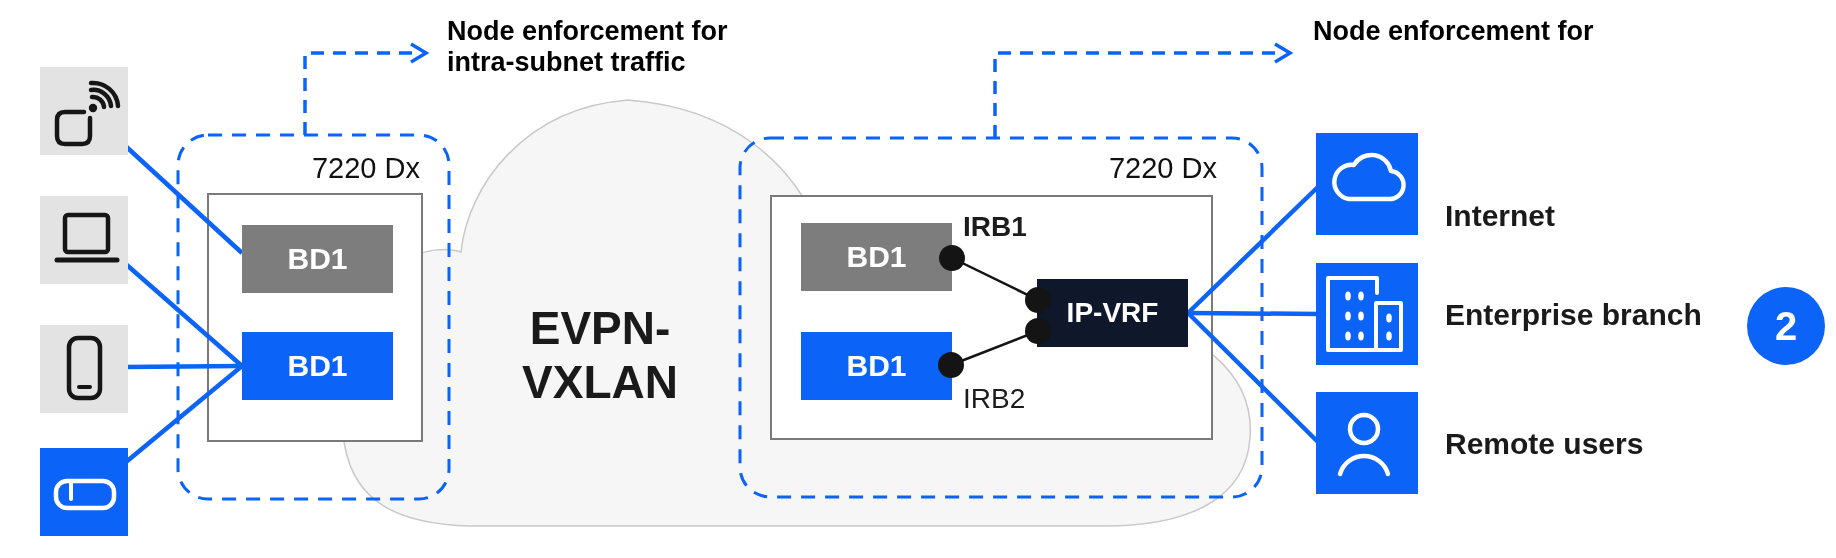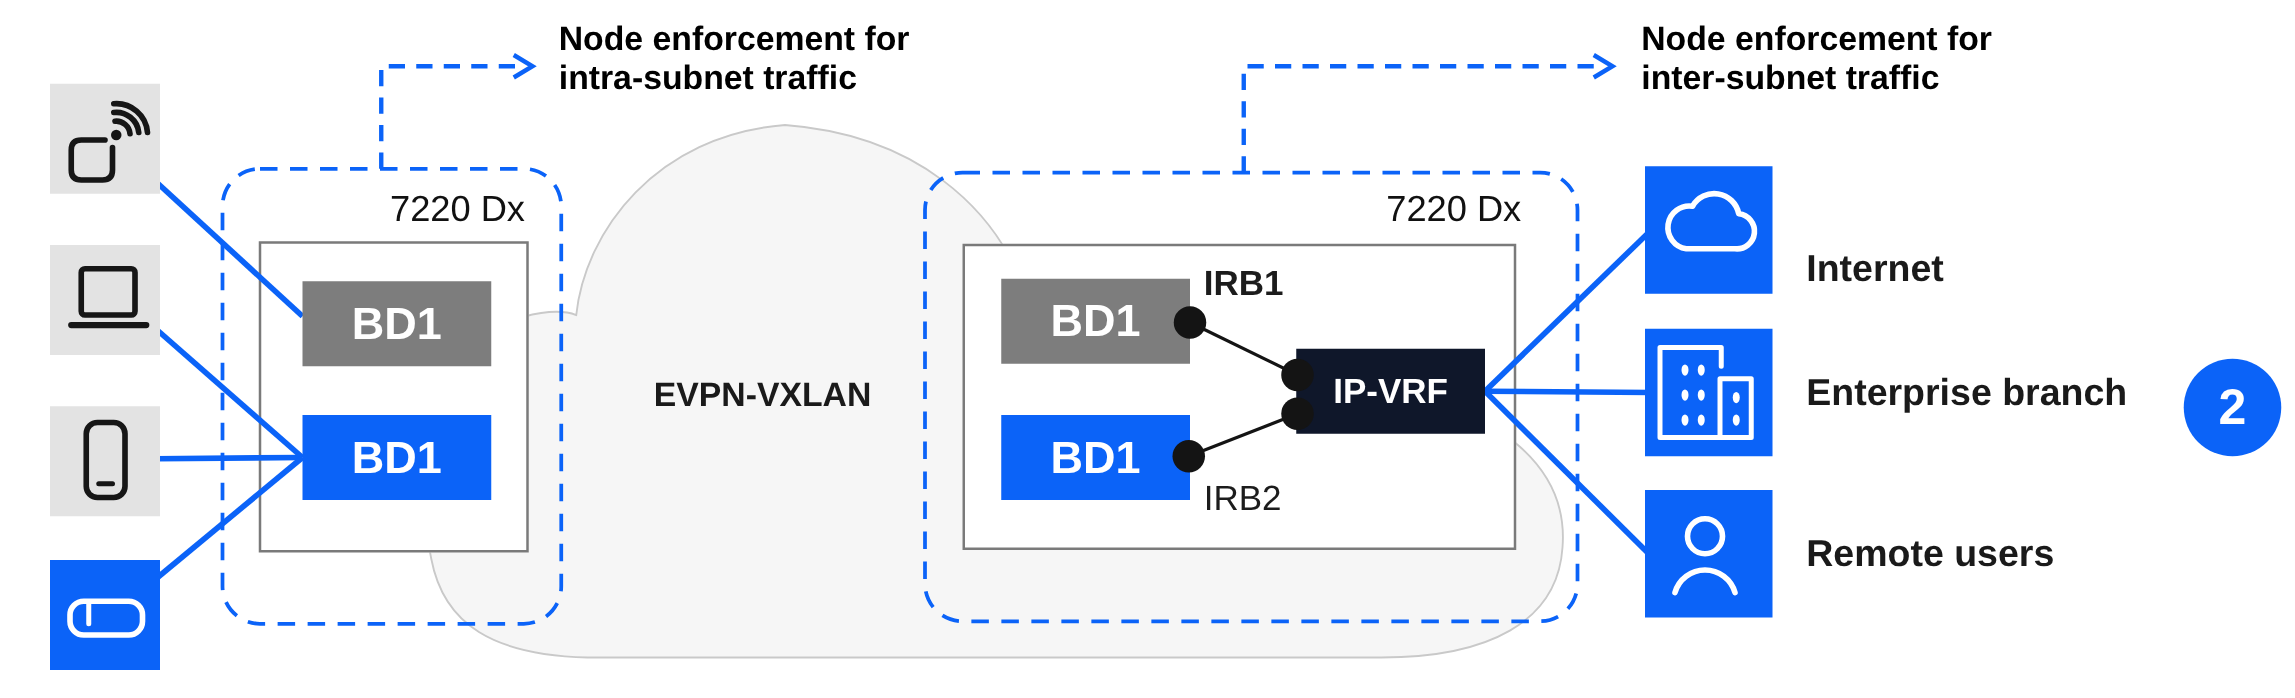--- a/index.html
+++ b/index.html
@@ -3,29 +3,29 @@
 <meta charset="utf-8">
 <style>
   html,body{margin:0;padding:0;background:#ffffff;}
   .stage{
     position:relative;width:1836px;height:558px;background:#ffffff;overflow:hidden;
     font-family:"Liberation Sans", sans-serif;color:#111;
   }
   svg.layer{position:absolute;left:0;top:0;pointer-events:none;}
   .inner-box{position:absolute;background:#ffffff;border:2px solid #7a7a7a;}
   .bd{position:absolute;width:151px;height:68px;line-height:68px;text-align:center;
-      color:#ffffff;font-size:36px;font-weight:bold;}
+      color:#ffffff;font-size:30px;font-weight:bold;}
   .bd.gray{background:#7d7d7d;}
   .bd.blue{background:#0b63f8;}
   .vrf{position:absolute;width:151px;height:68px;line-height:68px;text-align:center;
       color:#ffffff;font-size:28px;font-weight:bold;background:#0f172a;}
   .switch-title{position:absolute;width:180px;text-align:right;font-size:29px;font-weight:normal;color:#111;}
   .note{position:absolute;font-size:27px;line-height:31px;font-weight:bold;color:#000;white-space:nowrap;}
-  .cloud-label{position:absolute;left:480px;top:301px;width:260px;text-align:center;
-      font-size:27px;font-weight:bold;color:#1a1a1a;}
+  .cloud-label{position:absolute;left:470px;top:301px;width:260px;text-align:center;
+      font-size:46px;font-weight:bold;color:#1a1a1a;}
   .irb{position:absolute;font-size:28px;color:#1c1c1c;}
   .device{position:absolute;width:88px;height:88px;background:#e3e3e3;}
   .device.blue-bg{background:#0b63f8;}
   .endpoint-icon{position:absolute;width:102px;height:102px;background:#0b63f8;}
   .endpoint-label{position:absolute;left:1445px;font-size:30px;font-weight:bold;color:#1a1a1a;white-space:nowrap;}
   .dot{position:absolute;width:26px;height:26px;border-radius:50%;background:#141414;}
   .badge{position:absolute;left:1747px;top:287px;width:78px;height:78px;border-radius:50%;
       background:#0b63f8;color:#fff;text-align:center;font-size:40px;font-weight:bold;line-height:78px;}
   .watermark{position:absolute;left:1690px;top:524px;width:143px;text-align:right;
       font-family:"Liberation Serif", serif;font-style:italic;font-size:27px;color:#222;}
@@ -113,21 +113,20 @@
   <div class="dot" style="left:938px;top:352px;"></div>
   <div class="dot" style="left:1025px;top:287px;"></div>
   <div class="dot" style="left:1025px;top:318px;"></div>
 
   <div class="note" style="left:447px;top:16px;">
     <div>Node enforcement for</div>
     <div>intra-subnet traffic</div>
   </div>
   <div class="note" style="left:1313px;top:16px;">
     <div>Node enforcement for</div>
-    <div>inter-subnet traffic</div>
   </div>
 
   <div class="endpoint-icon" style="left:1316px;top:133px;">
     <svg width="102" height="102" viewBox="0 0 102 102">
       <path d="M33 66 H72 A14 14 0 0 0 75 38 A20 20 0 0 0 38 32 A15 15 0 0 0 33 66 Z" fill="none" stroke="#ffffff" stroke-width="4.5" stroke-linejoin="round"></path>
     </svg>
   </div>
   <div class="endpoint-icon" style="left:1316px;top:263px;">
     <svg width="102" height="102" viewBox="0 0 102 102">
       <g fill="none" stroke="#ffffff" stroke-width="4" stroke-linecap="round" stroke-linejoin="round">

